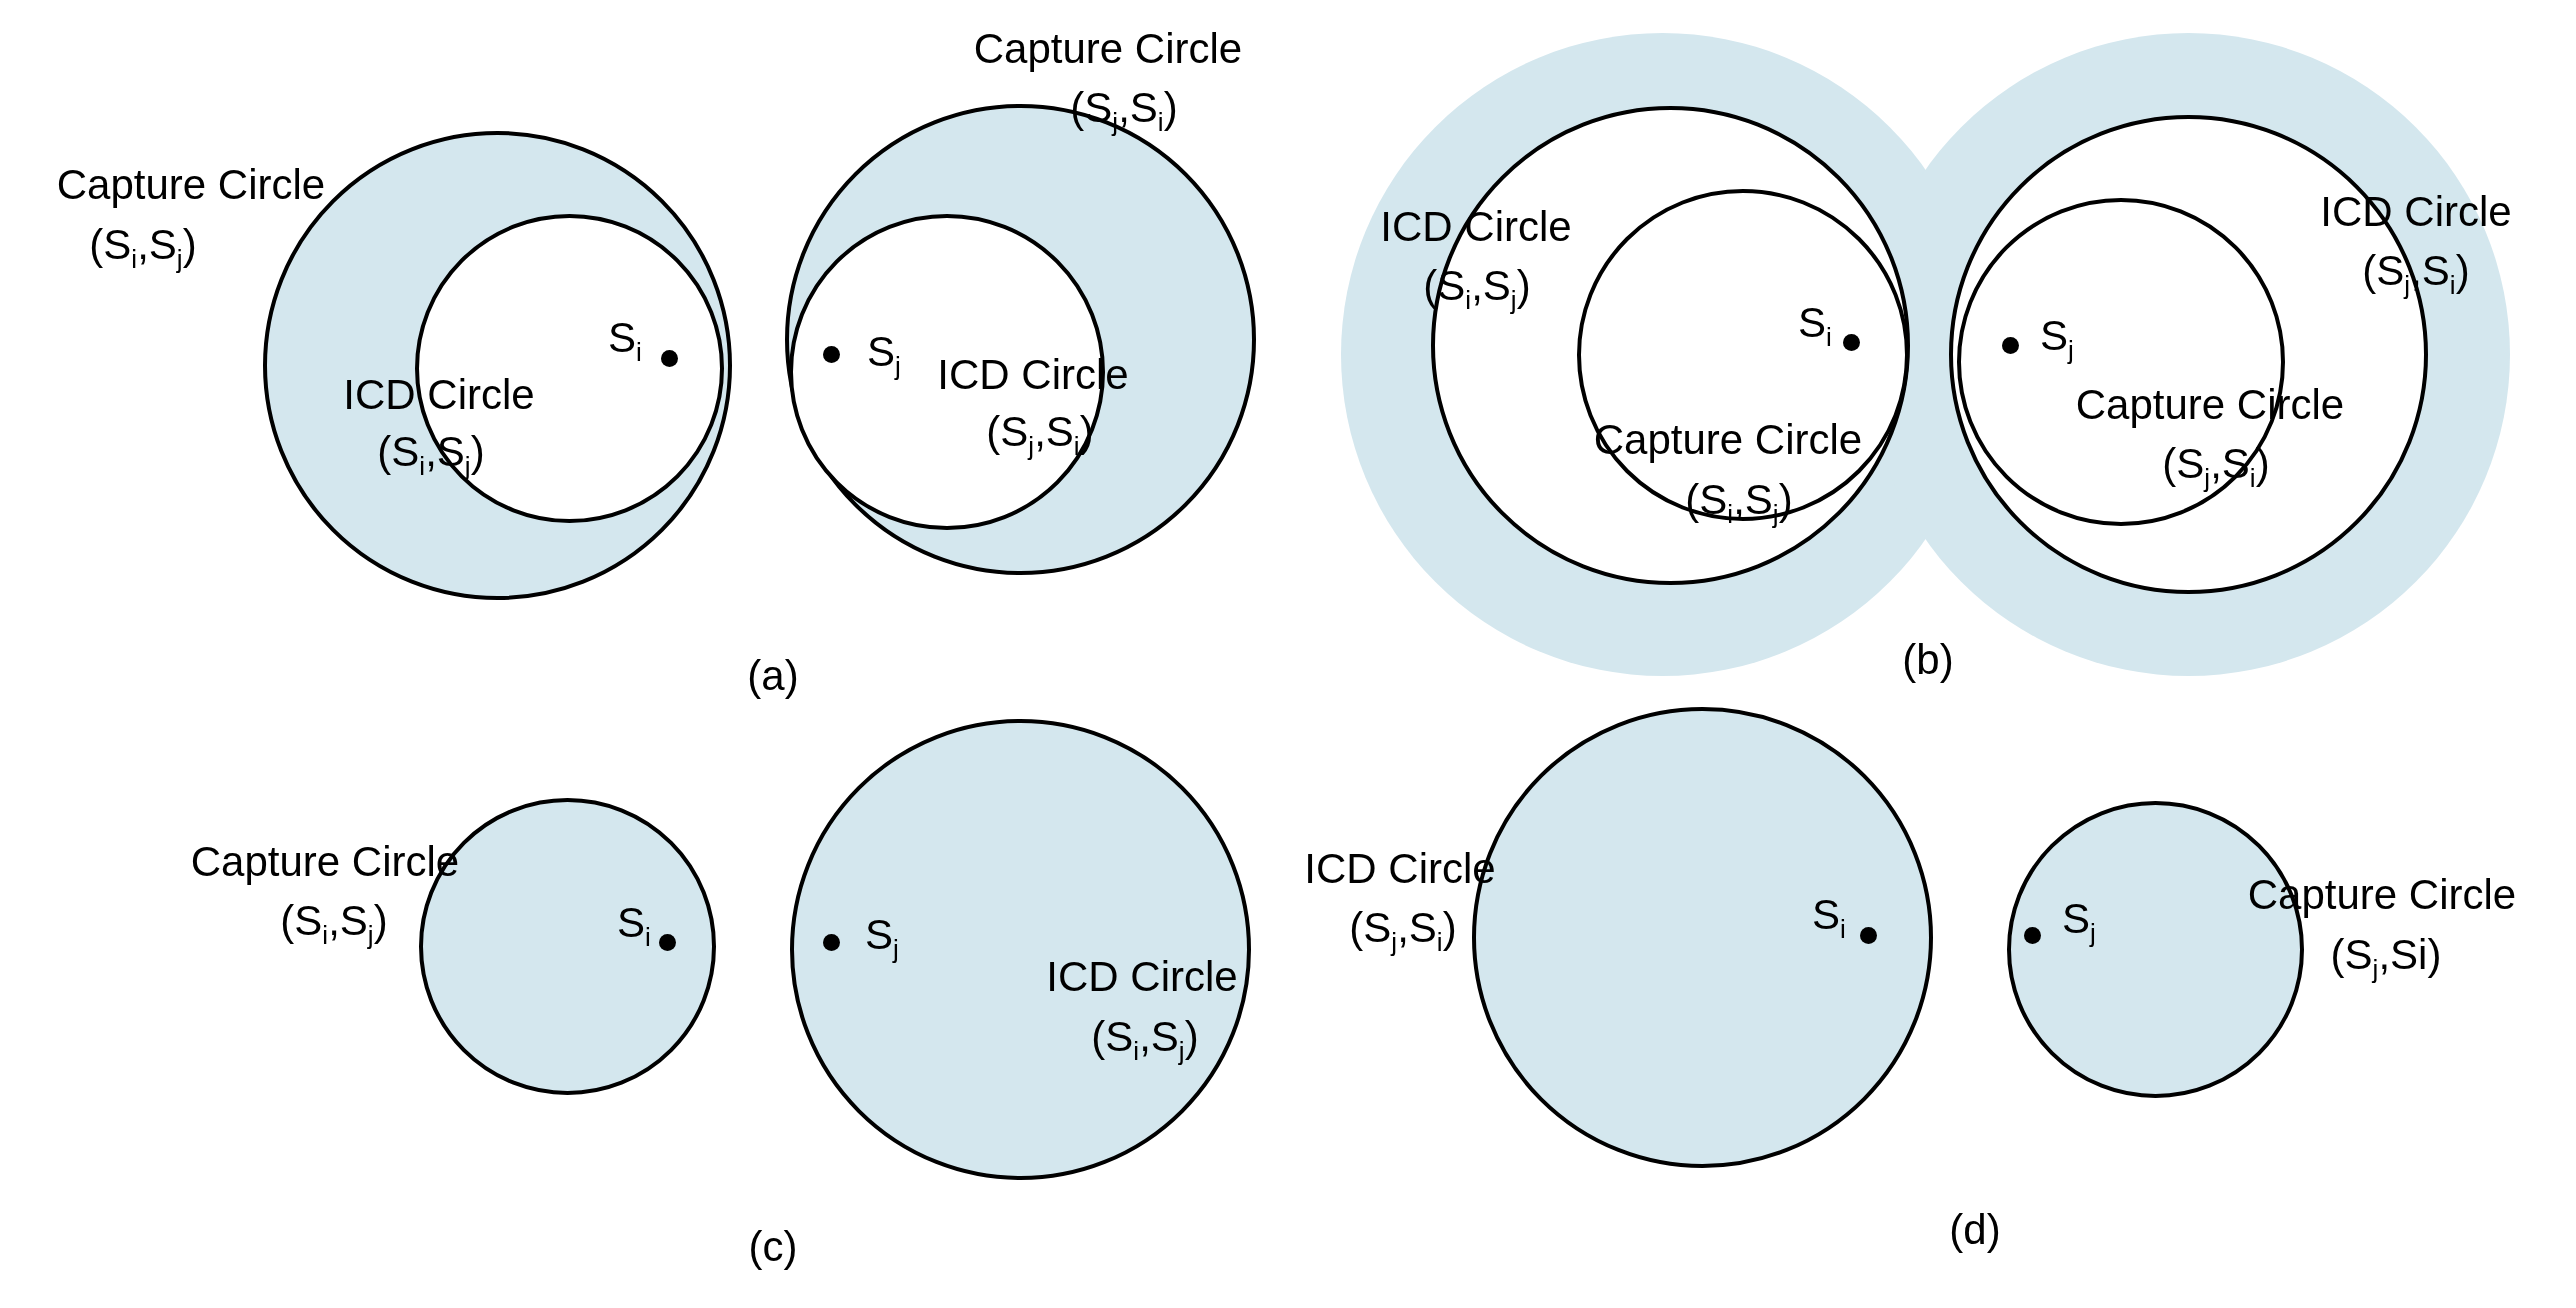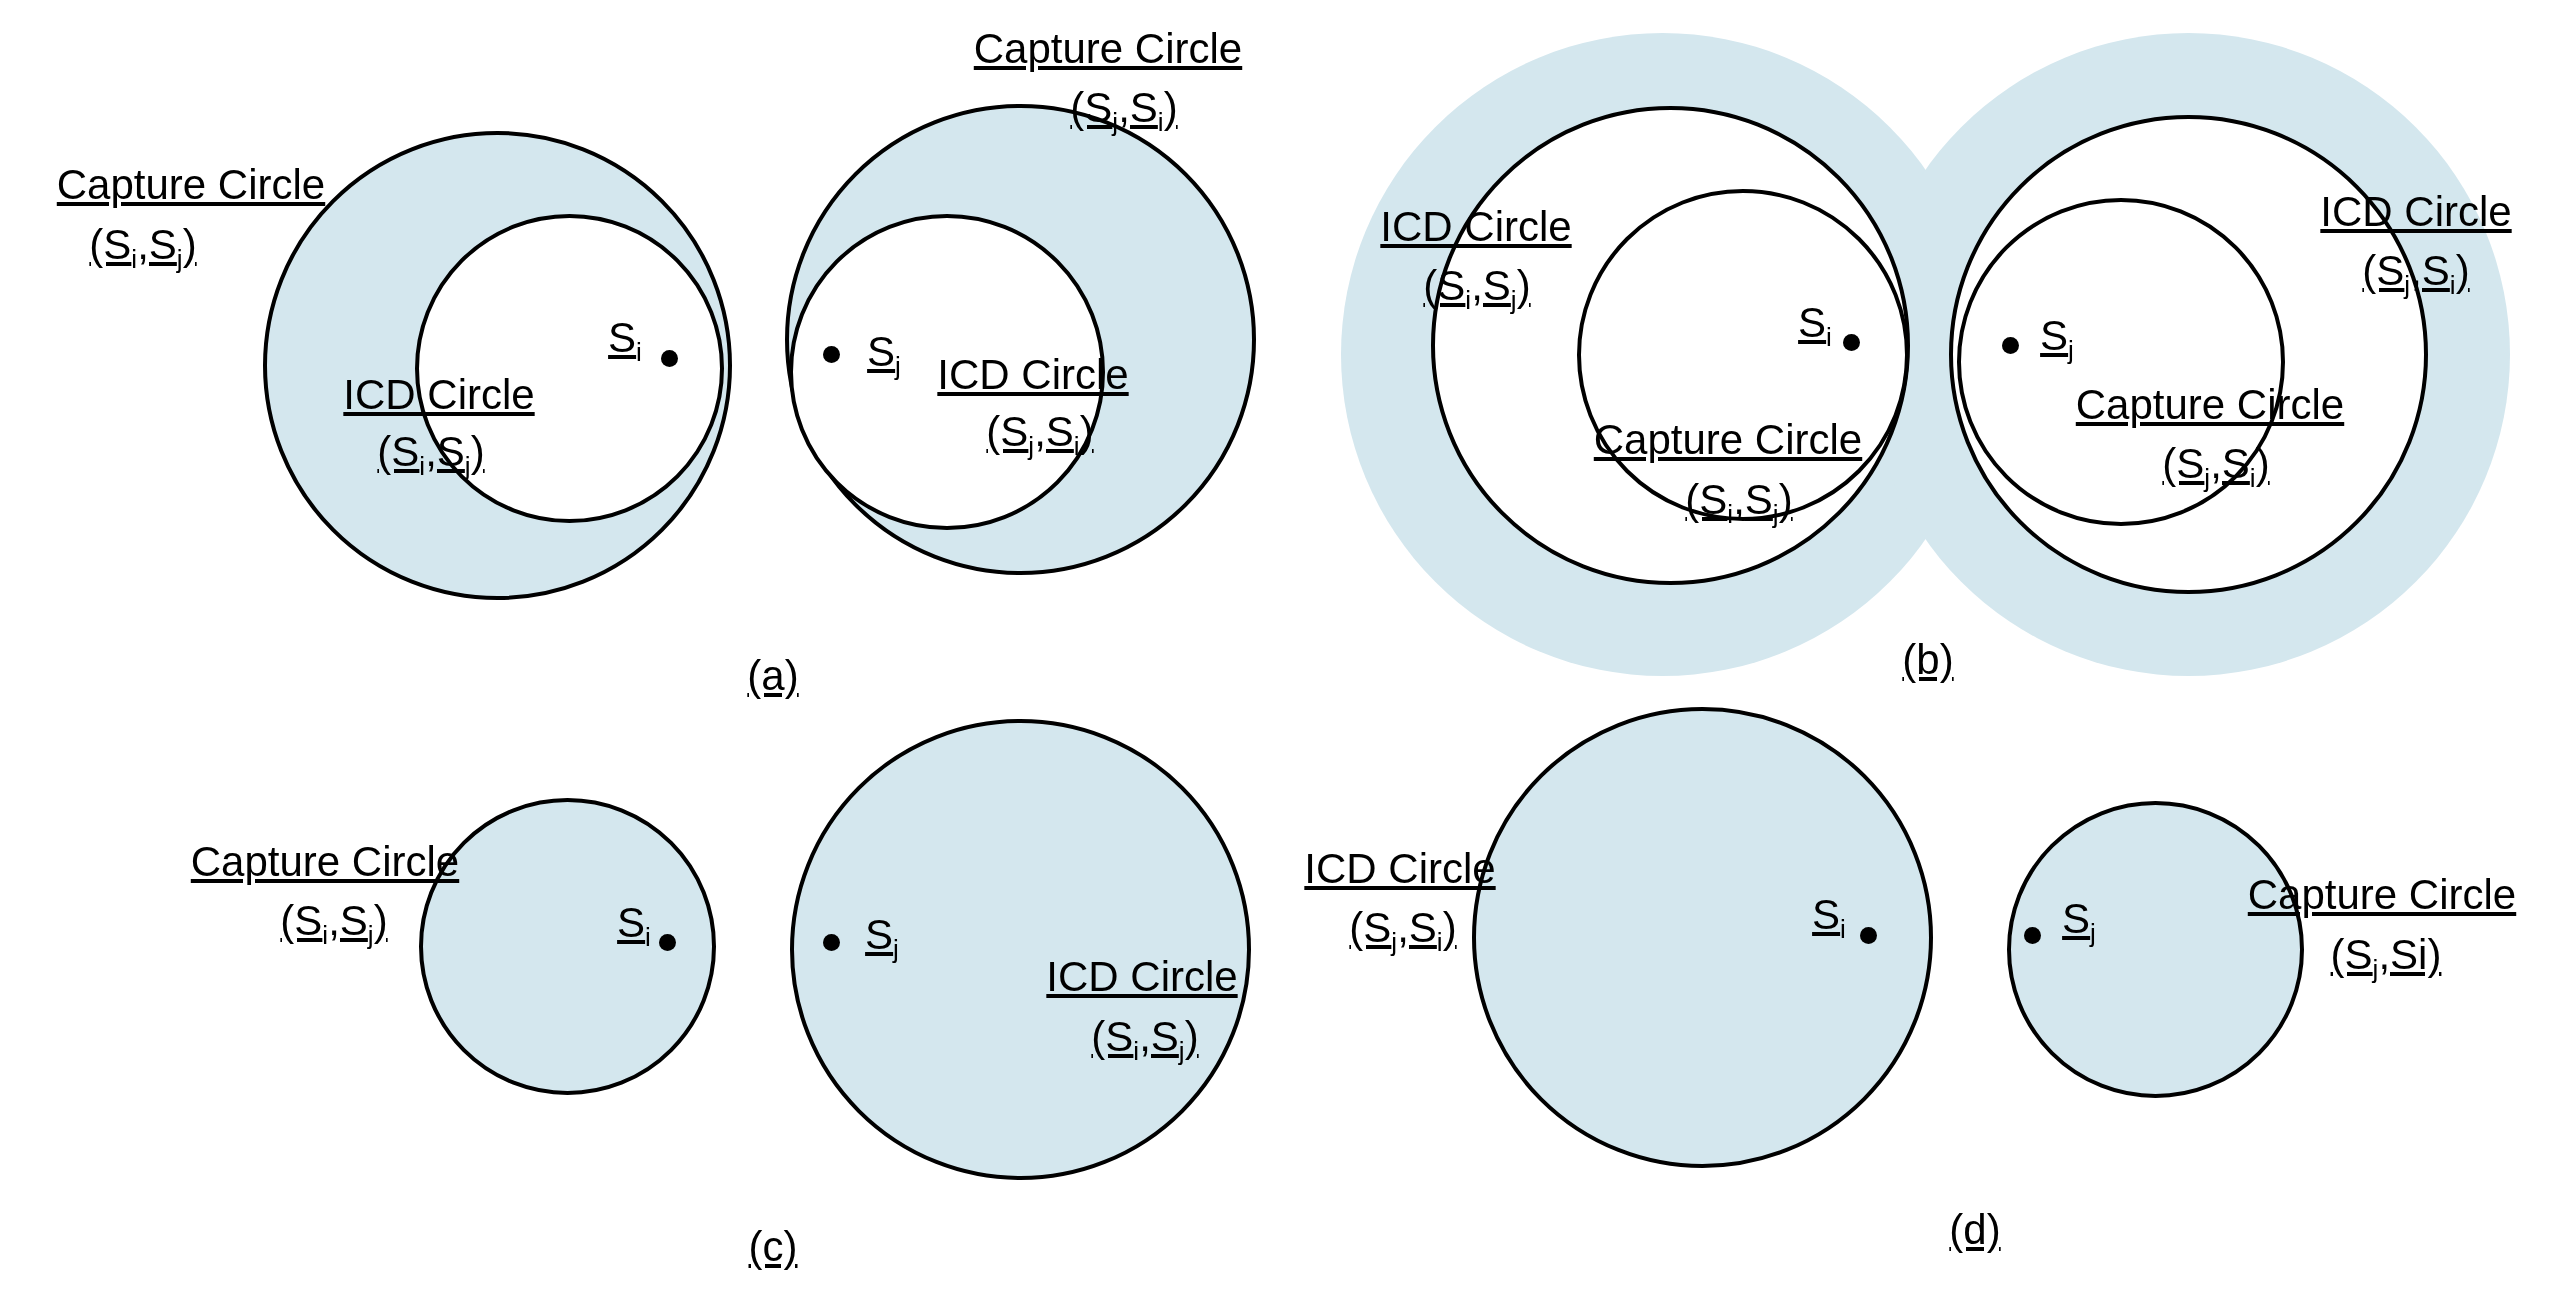--- a/index.html
+++ b/index.html
@@ -19,21 +19,20 @@
   .whitefill { background: #ffffff; }
   .clearfill { background: transparent; }
   .dot { position: absolute; width: 17px; height: 17px; border-radius: 50%; background: #000; }
   .label {
     position: absolute;
     transform: translateX(-50%);
     font-size: 42px;
     line-height: 1.25;
     white-space: nowrap;
     text-align: center;
-    text-decoration: underline;
   }
   sub { font-size: 62%; }
 </style>
 </head>
 <body>
 
 <div class="fig">
 
   <div class="circle fill stroke" style="left:263px;top:131px;width:469px;height:469px"></div>
   <div class="circle whitefill stroke" style="left:415px;top:214px;width:309px;height:309px"></div>

